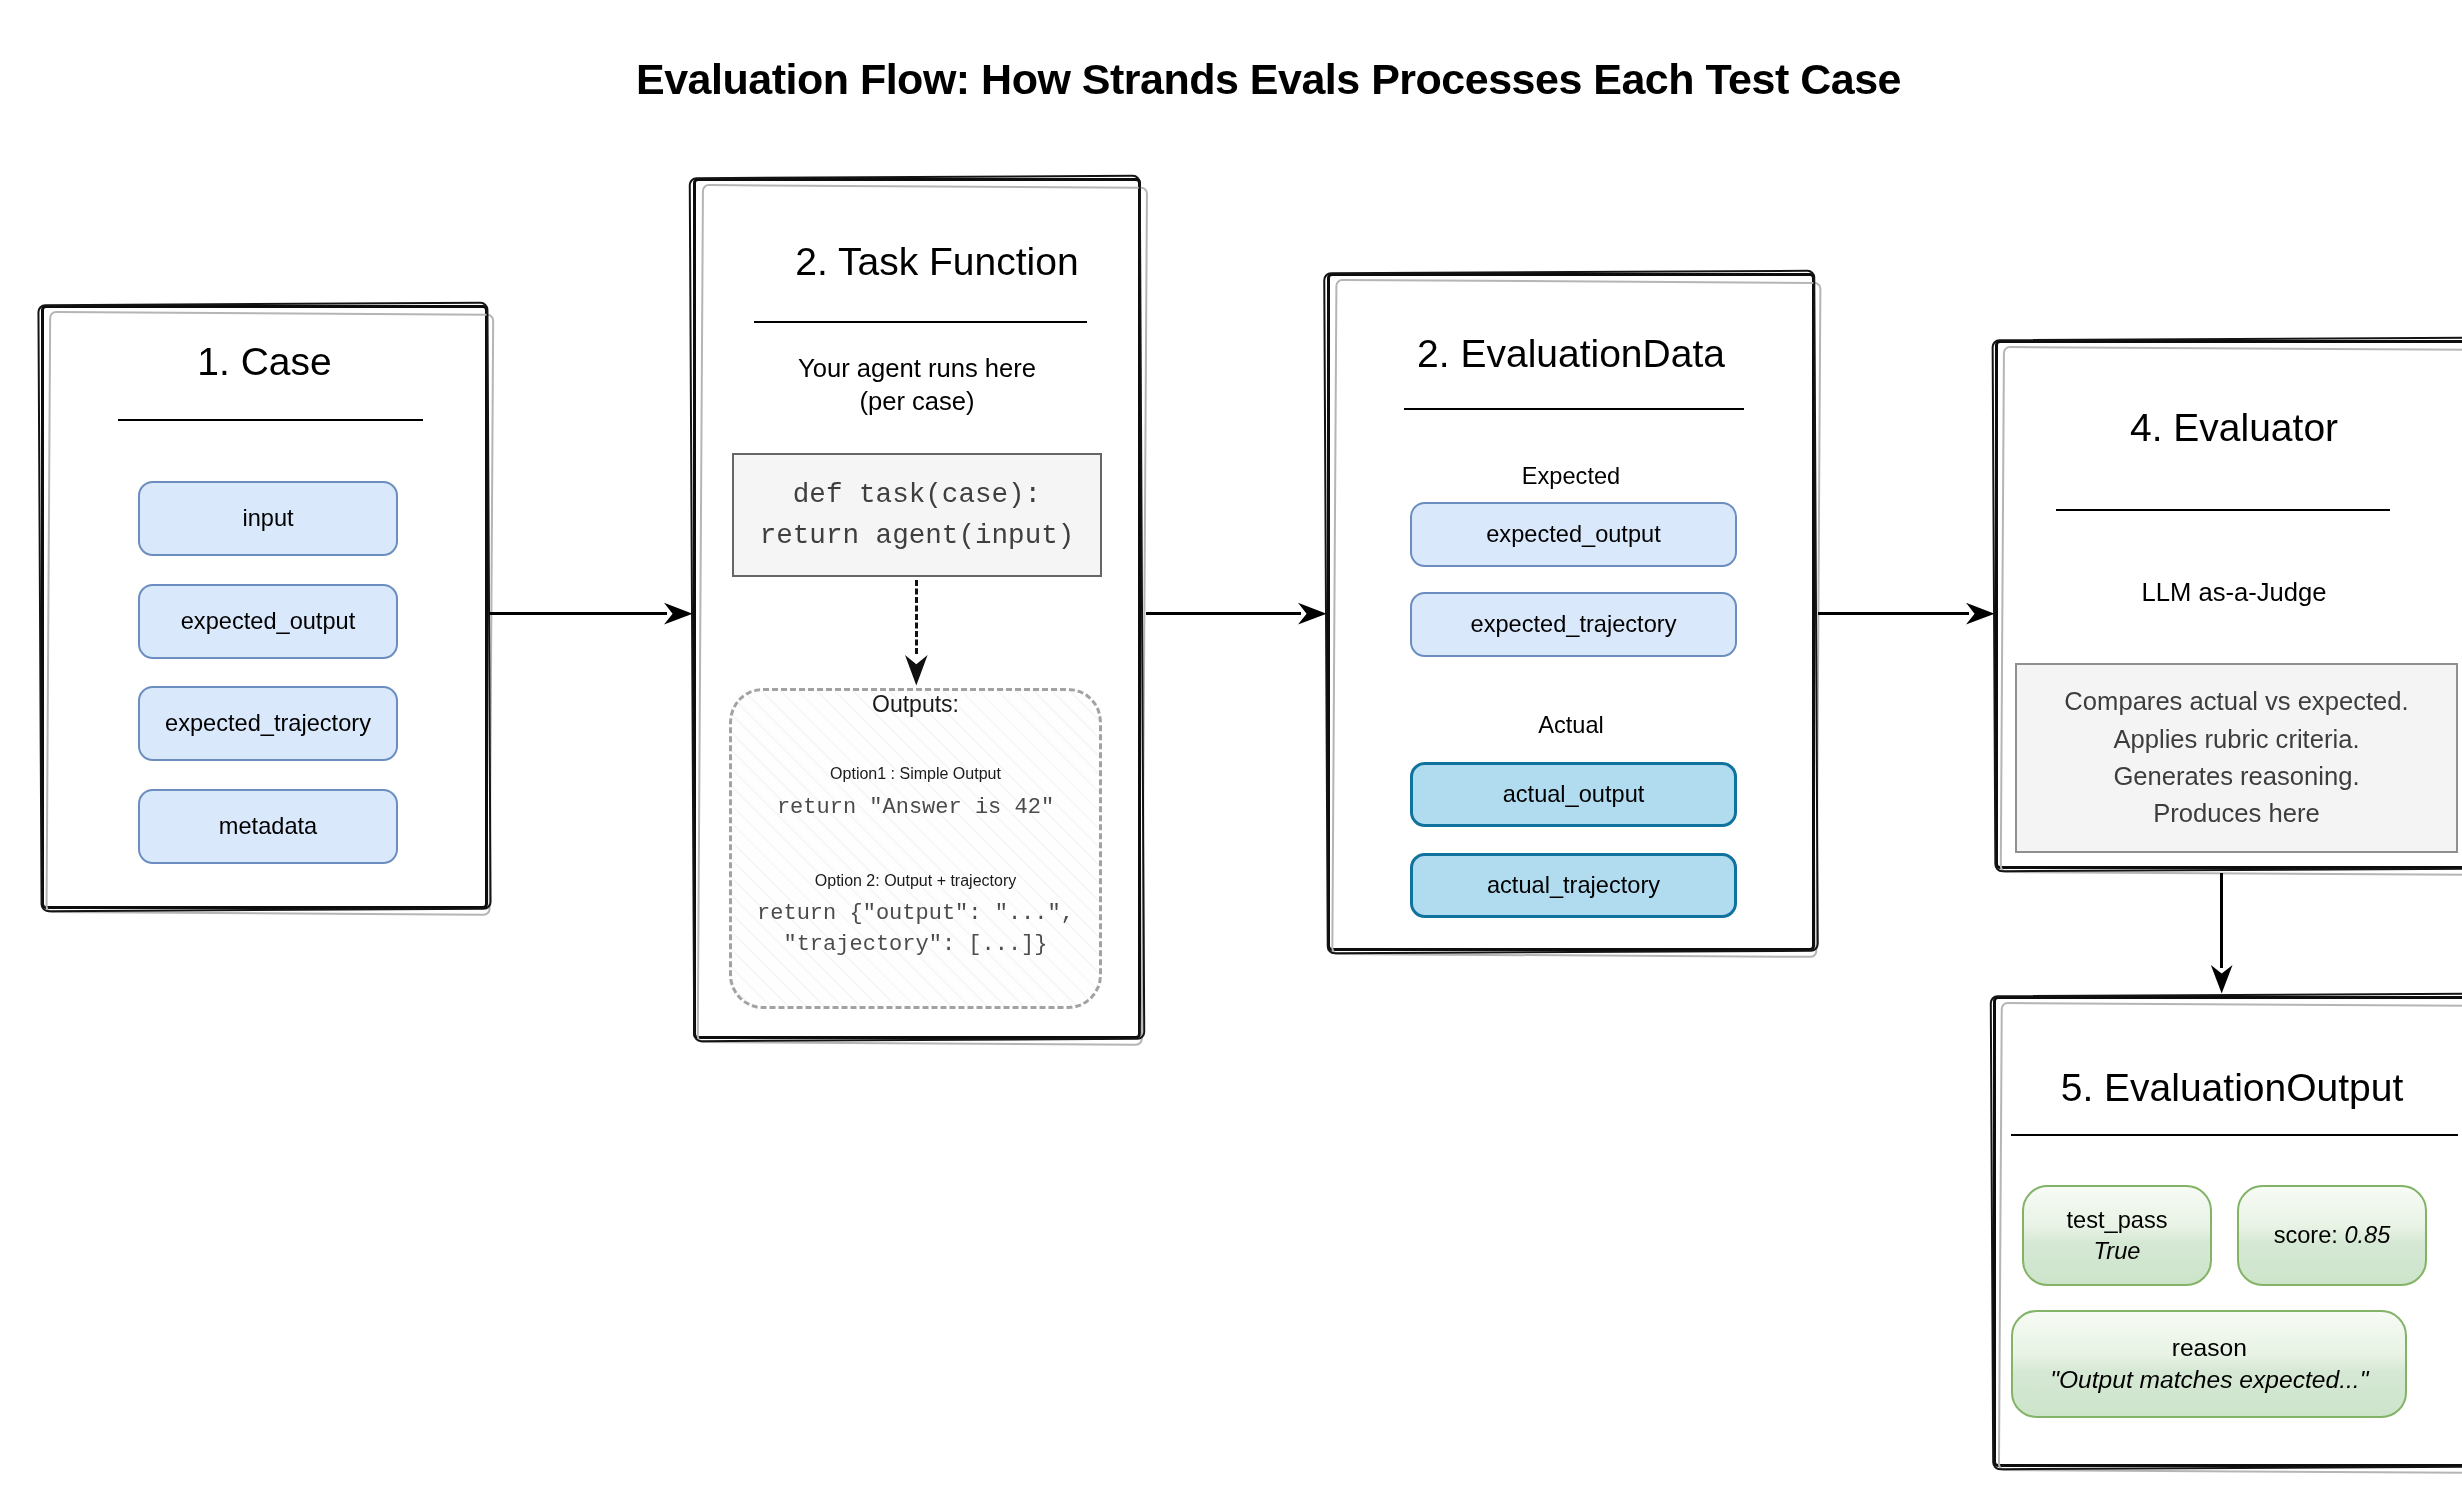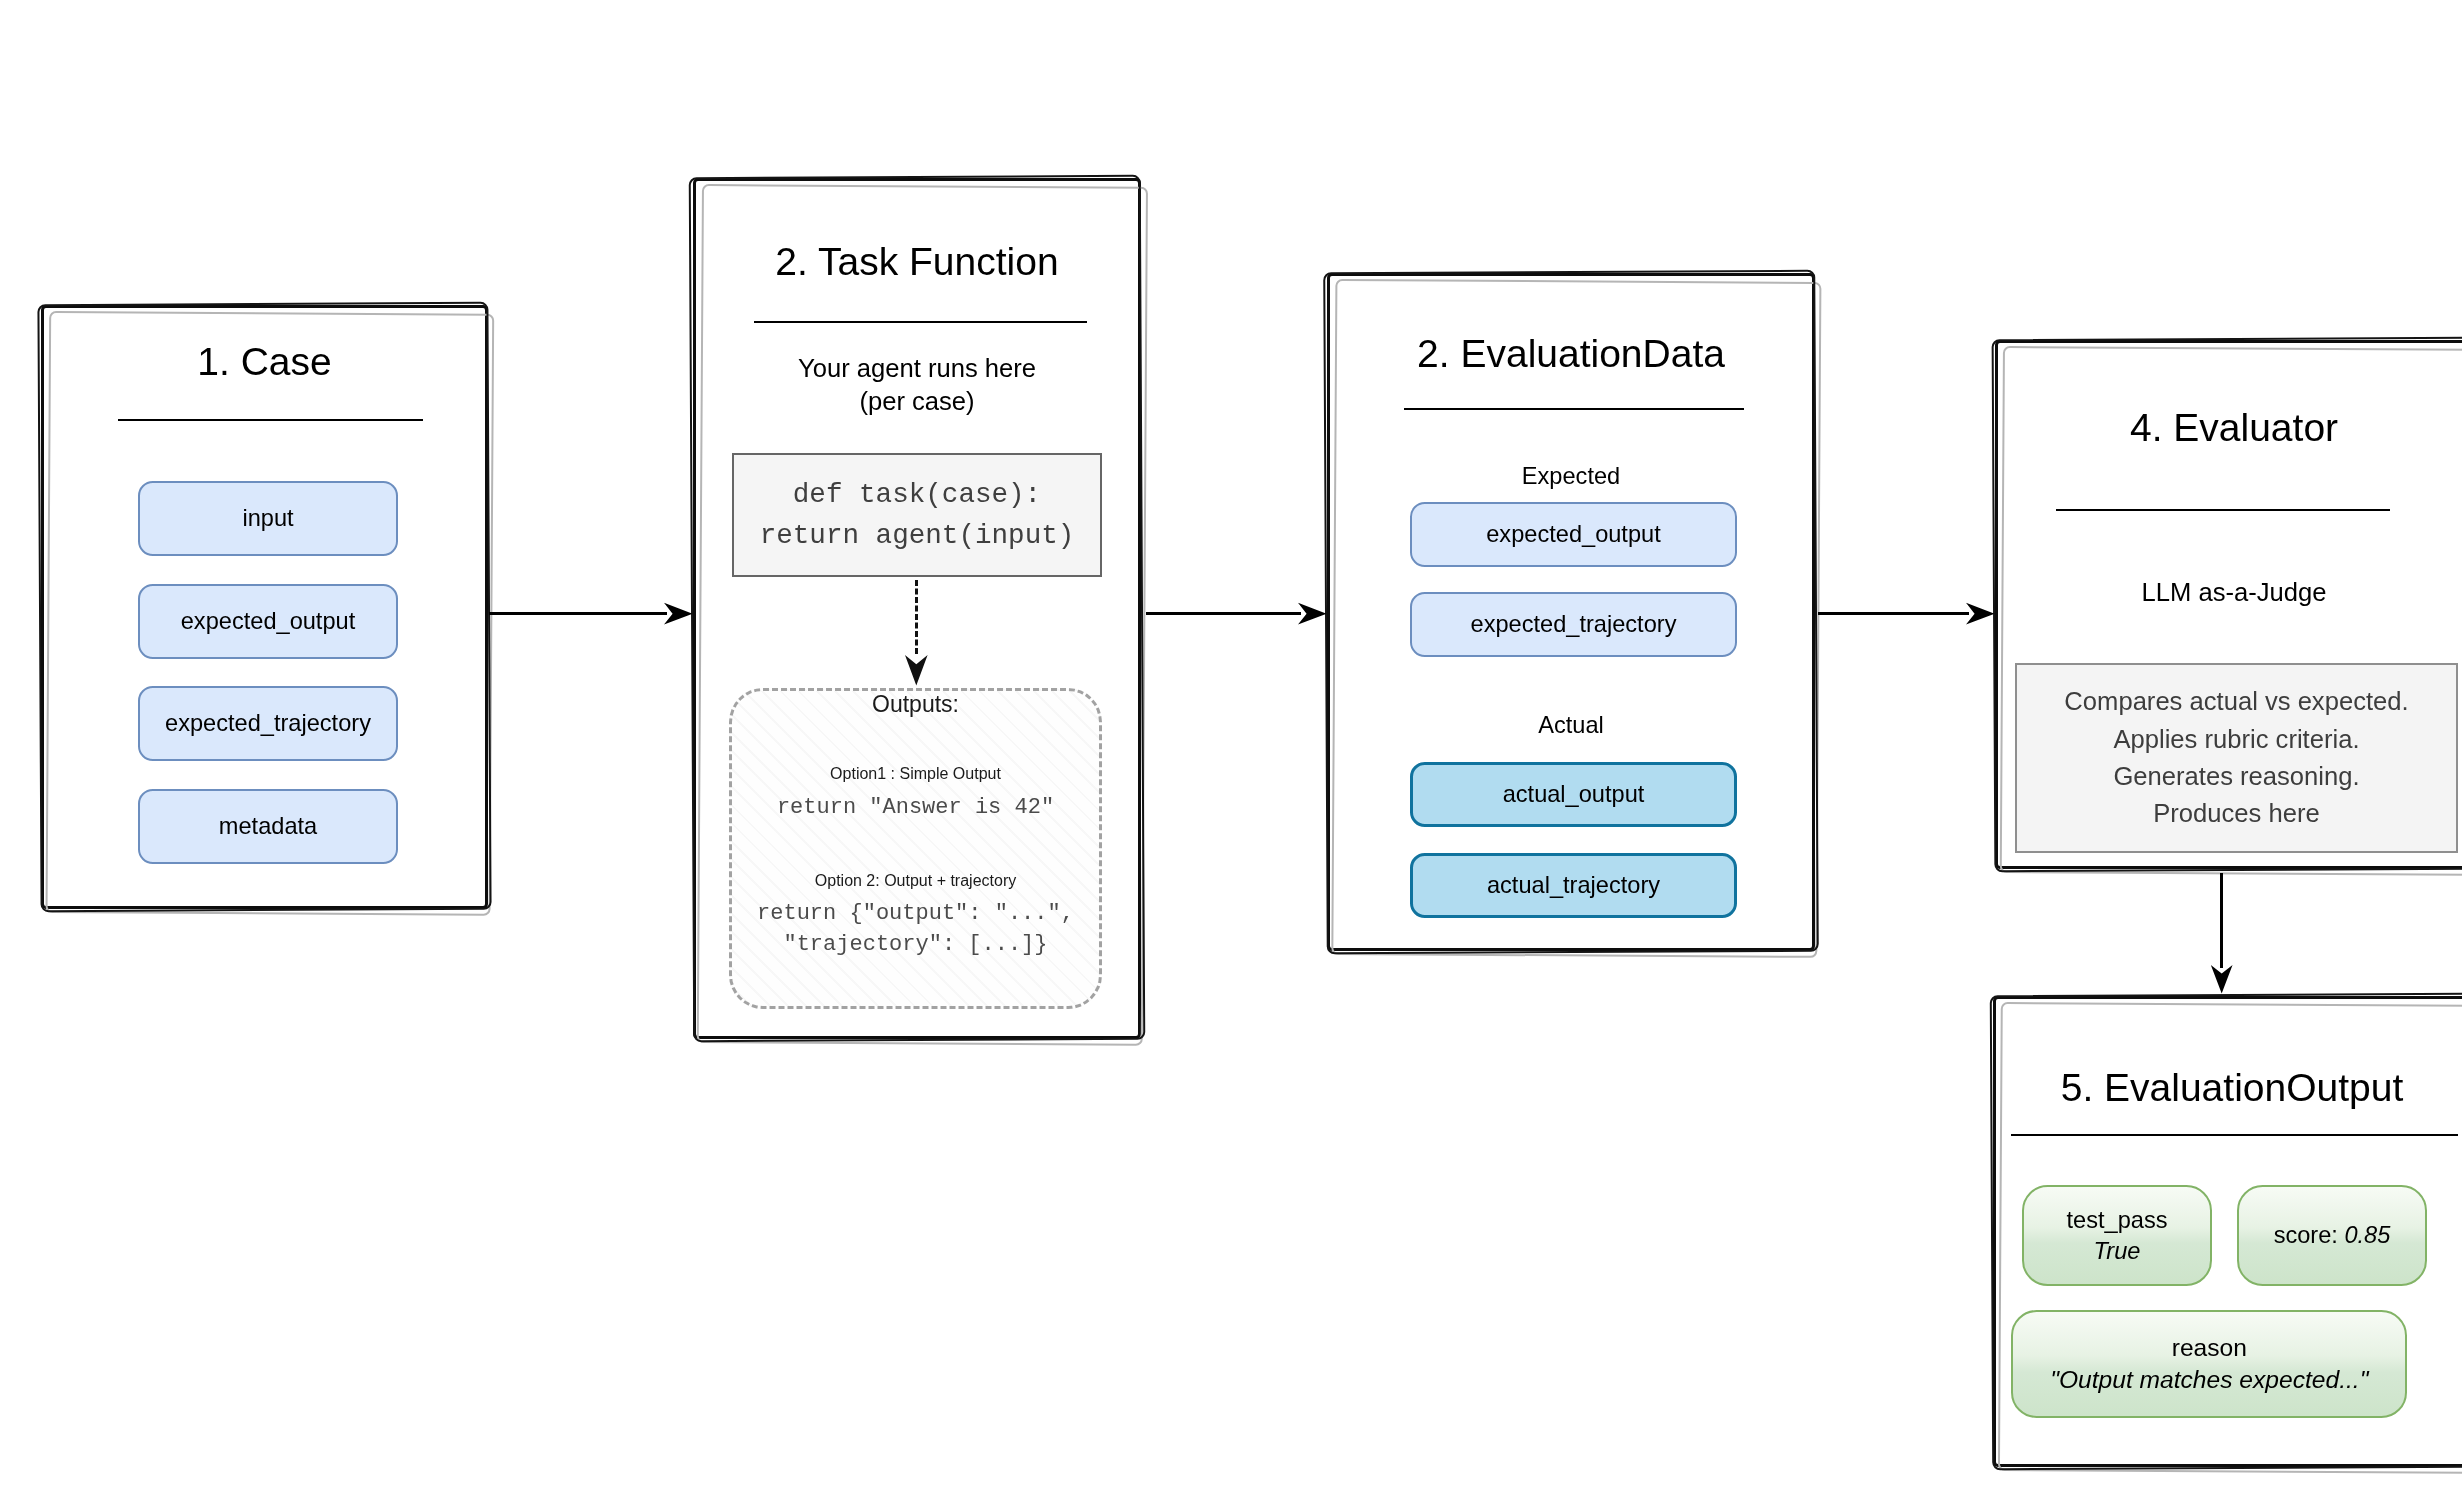--- a/index.html
+++ b/index.html
@@ -121,32 +121,33 @@
 
   .sub-line { position: absolute; left:0; width:100%; text-align:center;
               font-size: 25.6px; color:#000; line-height: 1.26; }
   .italic { font-style: italic; }
 </style>
 </head>
 <body>
 
 <div id="canvas">
 
+  <div class="main-title">Evaluation Flow: How Strands Evals Processes Each Test Case</div>
 
   <div class="frame" style="left:41px; top:305px; width:447px; height:604px;">
     <div class="frame-title" style="top:34px;">1. Case</div>
     <div class="rule" style="left:74px; top:111px; width:305px;"></div>
     <div class="pill pill-blue" style="left:94px; top:173px; width:260px; height:75px;">input</div>
     <div class="pill pill-blue" style="left:94px; top:276px; width:260px; height:75px;">expected_output</div>
     <div class="pill pill-blue" style="left:94px; top:378px; width:260px; height:75px;">expected_trajectory</div>
     <div class="pill pill-blue" style="left:94px; top:481px; width:260px; height:75px;">metadata</div>
   </div>
 
   <div class="frame" style="left:693px; top:178px; width:448px; height:861px;">
-    <div class="frame-title" style="top:61px;">2. Task Function</div>
+    <div class="frame-title" style="top:61px;padding-left:20px;">2. Task Function</div>
     <div class="rule" style="left:58px; top:140px; width:333px;"></div>
     <div class="sub-line" style="top:171px;">Your agent runs here</div>
     <div class="sub-line" style="top:204px;">(per case)</div>
 
     <div class="code-box" style="left:36px; top:272px; width:370px; height:124px;">
       <div>def task(case):</div>
       <div>return agent(input)</div>
     </div>
 
     <div class="dash-line" style="left:219px; top:399px; height:74px;"></div>

